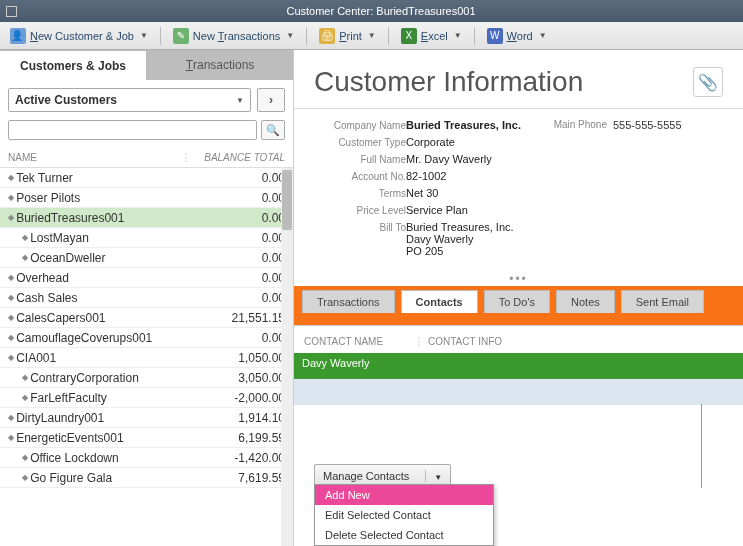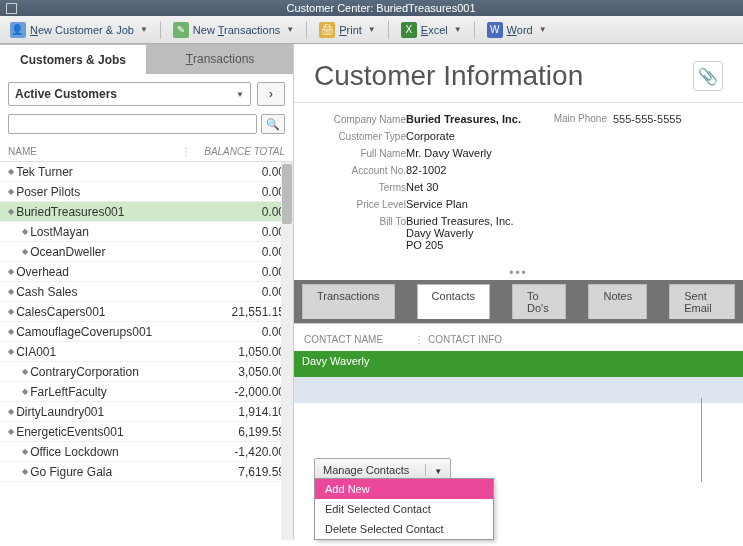--- a/index.html
+++ b/index.html
@@ -1,18 +1,18 @@
 <!DOCTYPE html>
 <html><head>
 <meta charset="utf-8">
 <style>
 * { box-sizing: border-box; margin: 0; padding: 0; font-family: Arial, sans-serif; }
 body { width: 743px; height: 546px; background: #fff; font-size: 12px; color: #333; overflow: hidden; }
 
-.titlebar { height: 16px; background: linear-gradient(#5a6b7d, #4a5a6c); color: #fff; display: flex; align-items: center; padding: 0 6px; font-size: 11px; }
+.titlebar { height: 22px; background: linear-gradient(#5a6b7d, #4a5a6c); color: #fff; display: flex; align-items: center; padding: 0 6px; font-size: 11px; }
 .titlebar .sq { width: 11px; height: 11px; border: 1px solid #ccc; margin-right: 8px; display: inline-block; }
 .titlebar .title { flex: 1; text-align: center; }
 
 .toolbar { height: 28px; background: linear-gradient(#f2f2f2, #e2e2e2); border-bottom: 1px solid #b0b0b0; display: flex; align-items: center; padding: 0 6px; gap: 4px; font-size: 11px; color: #2a4a6a; }
 .toolbar .tbtn { display: flex; align-items: center; gap: 4px; padding: 2px 4px; cursor: pointer; }
 .toolbar .ic { width: 16px; height: 16px; display: inline-flex; align-items: center; justify-content: center; border-radius: 2px; color: #fff; font-size: 10px; }
 .toolbar .drop { color: #555; font-size: 8px; margin-left: 2px; }
 .toolbar .u { text-decoration: underline; }
 .sep { width: 1px; height: 18px; background: #bbb; margin: 0 4px; }
 
@@ -55,23 +55,23 @@
 .info { padding: 10px 20px; font-size: 11px; color: #333; }
 .info .row { display: flex; align-items: flex-start; margin-bottom: 5px; }
 .info .lbl { width: 92px; text-align: right; color: #888; font-size: 10px; padding-top: 1px; }
 .info .val { flex: 1; color: #222; }
 .info .val.bold { font-weight: bold; }
 .info .phcol { width: 170px; display: flex; }
 .info .phcol .lbl2 { width: 60px; text-align: right; color: #888; font-size: 10px; padding-right: 6px; }
 
 .dotline { text-align: center; color: #999; font-size: 12px; letter-spacing: 2px; height: 14px; }
 
-.rtabs { background: #737373; display: flex; gap: 22px; padding: 4px 8px 4px; border-bottom: 1px solid #ccc; }
+.rtabs { background: #f97316; display: flex; gap: 6px; padding: 4px 8px 12px; border-bottom: 1px solid #ccc; }
 .rtab { padding: 5px 14px; font-size: 11px; background: #d5d5d5; border: 1px solid #bbb; border-bottom: none; cursor: pointer; color: #444; }
-.rtab.active { background: #fff; font-weight: normal; }
+.rtab.active { background: #fff; font-weight: bold; }
 
 .chdr { display: flex; font-size: 10px; color: #888; padding: 10px 10px 6px; }
 .chdr .cc1 { width: 110px; }
 .chdr .dots2 { color: #bbb; margin-right: 4px; }
 
 .crow { display: flex; height: 26px; }
 .crow .cc1 { width: 110px; padding: 4px 8px; font-size: 11px; }
 .crow .cc2 { flex: 1; }
 .crow.green { background: #3a9a2e; color: #fff; }
 .crow.blue { background: #dde6f0; }

